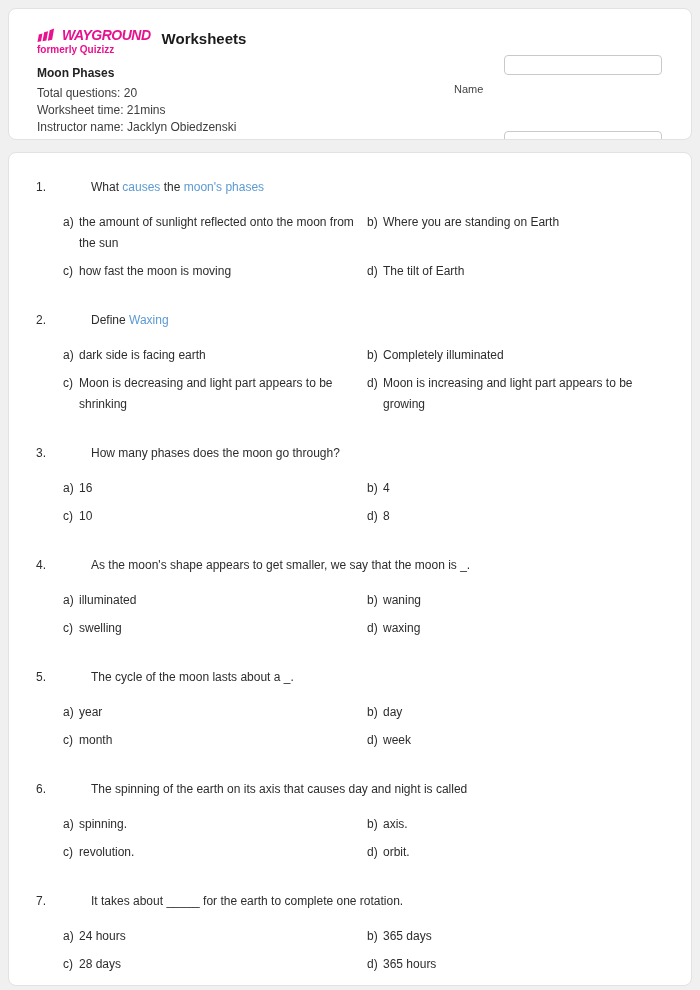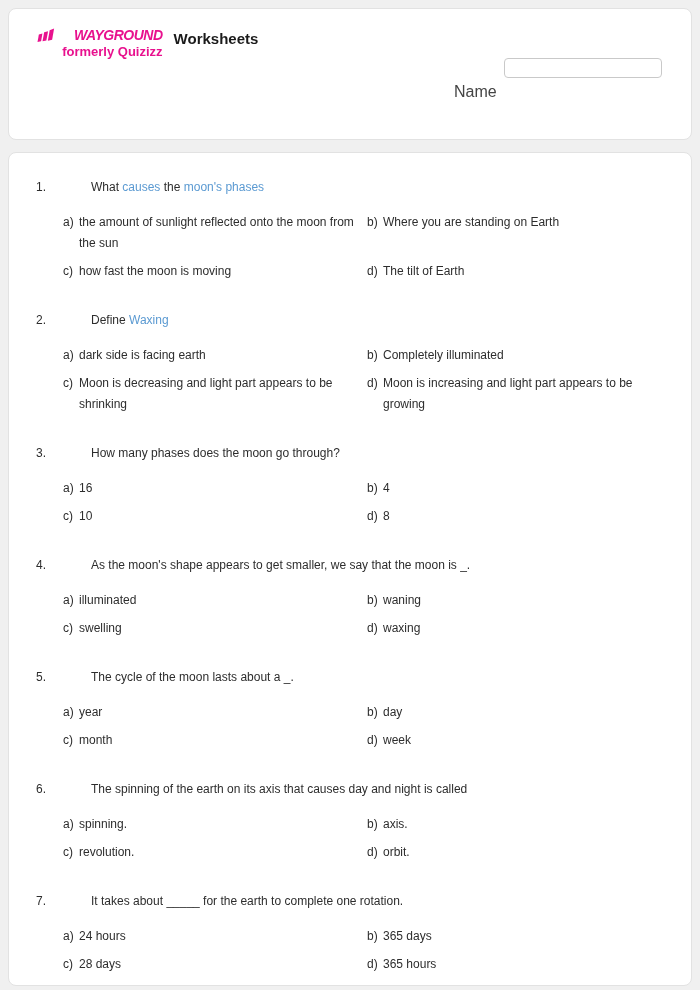--- a/index.html
+++ b/index.html
@@ -31,52 +31,52 @@
   .header-card {
     height: 132px;
     padding: 18px 29px 0 28px;
     display: flex;
     justify-content: space-between;
     overflow: hidden;
     flex: none;
   }
   .logo-row { display: flex; align-items: flex-start; gap: 11px; }
   .logo { display: flex; flex-direction: column; }
-  .logo-top { display: flex; align-items: center; gap: 17px; }
+  .logo-top { display: flex; align-items: center; gap: 5px; }
   .logo-icon { color: var(--pink, #e8118e); display: inline-flex; }
   .wordmark {
     color: var(--pink, #e8118e);
     font-weight: bold;
     font-style: italic;
     font-size: 14px;
     letter-spacing: -0.5px;
     white-space: nowrap;
   }
   .logo-sub {
     color: var(--pink, #e8118e);
-    font-size: 13px;
+    font-size: 10px;
     font-weight: bold;
-    text-align: right;
+    text-align: left;
     margin-top: 1px;
   }
   .product-label {
     font-weight: bold;
     font-size: 15px;
     color: #1b1b1b;
     padding-top: 3px;
   }
   .meta { margin-top: 10px; font-size: 12px; color: #3d3d3d; line-height: 17px; }
   .meta-title { font-weight: bold; color: #222222; margin-bottom: 3px; }
 
   .form { padding-top: 8px; }
   .form-row { display: flex; align-items: center; margin-bottom: 16px; }
   .form-label {
     width: 42px;
-    text-align: right;
-    font-size: 16px;
+    text-align: left;
+    font-size: 11px;
     color: #444444;
     margin-right: 8px;
     margin-top: 48px;
   }
   .form-input {
     width: 158px;
     height: 20px;
     border: 1px solid #c9c9c9;
     border-radius: 4px;
     background: #ffffff;
@@ -129,20 +129,26 @@
                 <path d="M10.1 2.2 L14.2 0.6 L14.2 11.8 L10.1 12.7 Z"></path>
               </g>
             </svg>
           </span>
           <span class="wordmark">WAYGROUND</span>
         </div>
         <div class="logo-sub">formerly Quizizz</div>
       </div>
       <div class="product-label">Worksheets</div>
     </div>
+    <div class="meta">
+      <div class="meta-title">Moon Phases</div>
+      <div>Total questions: 20</div>
+      <div>Worksheet time: 21mins</div>
+      <div>Instructor name: Jacklyn Obiedzenski</div>
+    </div>
   </div>
 
   <div class="form">
     <div class="form-row">
       <span class="form-label">Name</span>
       <input class="form-input" type="text" value="" style="">
     </div>
     <div class="form-row">
       <span class="form-label">Class</span>
       <input class="form-input" type="text" value="" style="">

